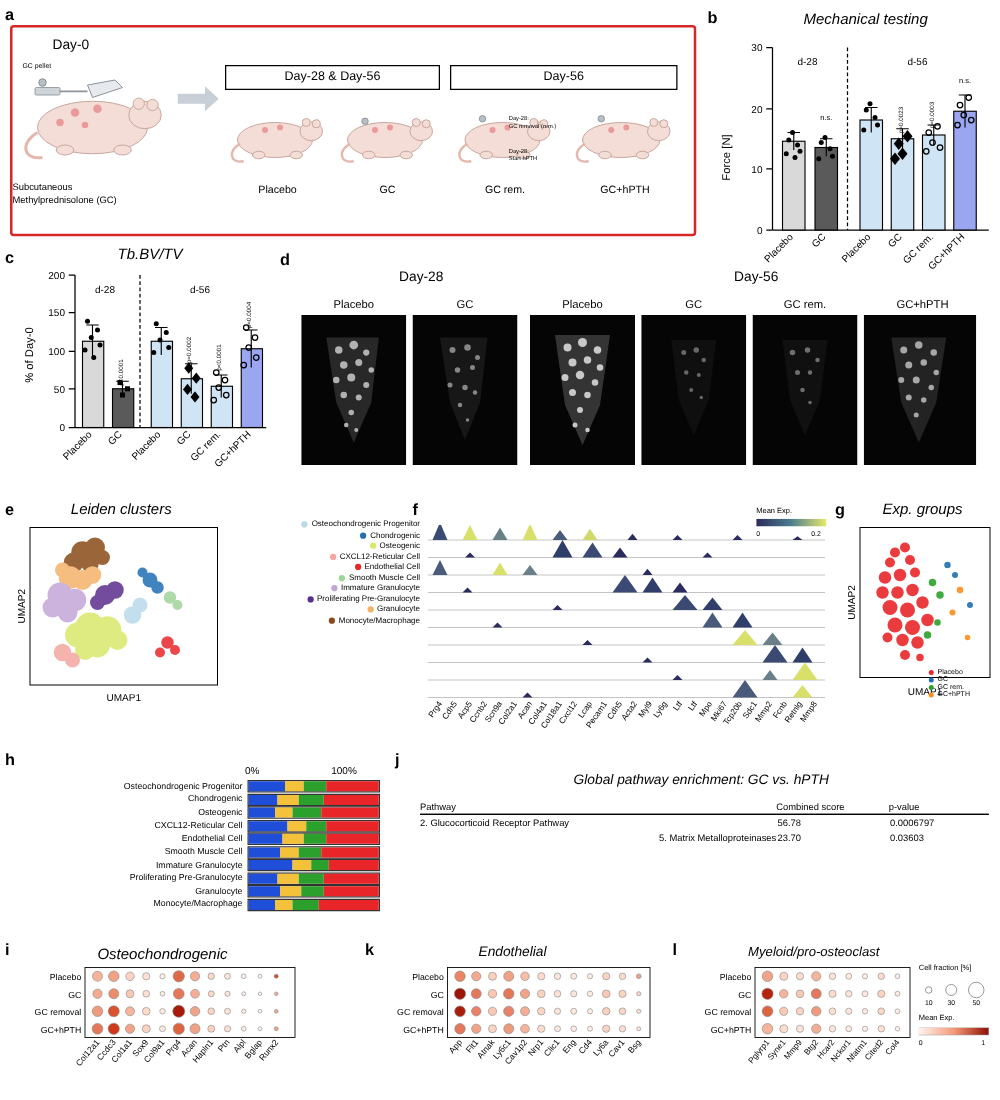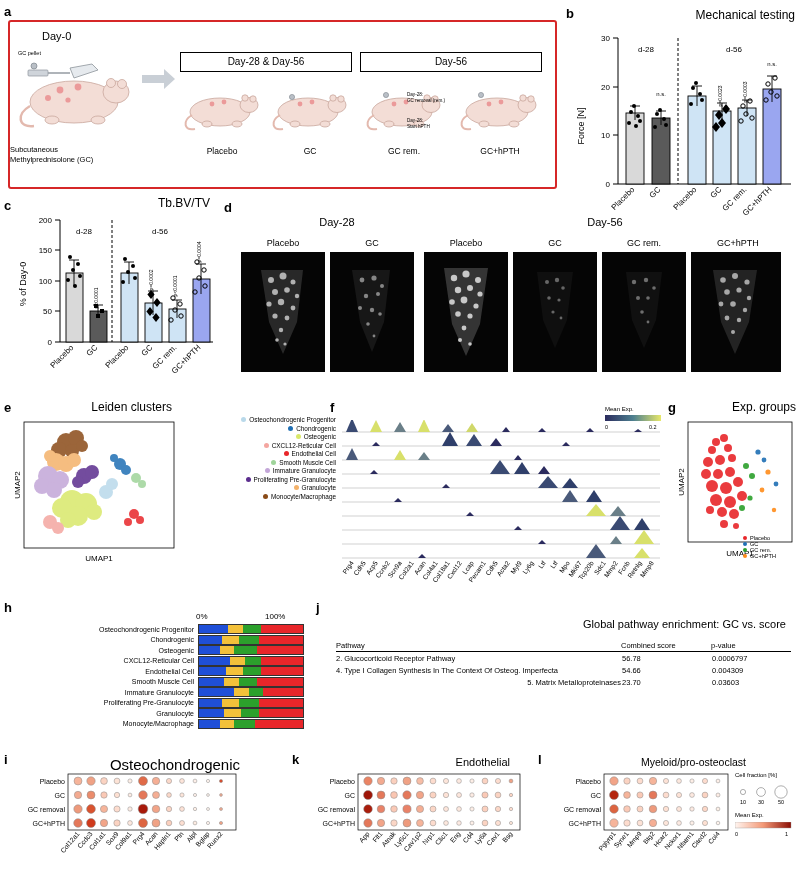--- a/index.html
+++ b/index.html
@@ -1,19 +1,19 @@
 <!DOCTYPE html>
 <html><head>
 <meta charset="utf-8">
 <style>
   html,body{margin:0;padding:0;}
   body{width:800px;height:880px;background:#ffffff;font-family:"Liberation Sans",sans-serif;color:#000;position:relative;overflow:hidden;}
   .panel-letter{font-weight:bold;font-size:13px;position:absolute;}
   .abs{position:absolute;}
-  .ttl{font-size:12px;text-align:right;}
+  .ttl{font-size:12px;text-align:center;font-style:italic;}
   .tiny{font-size:5px;}
   svg{display:block;}
   .axis-line{stroke:#000;stroke-width:1;fill:none;}
   .dashed{stroke:#000;stroke-width:1;stroke-dasharray:3 2;fill:none;}
   .mouse-box{position:absolute;border:2px solid #d62728;border-radius:3px;}
   table{border-collapse:collapse;}
 </style>
 </head>
 <body>
 
@@ -806,53 +806,48 @@
       <div style="width:104px;height:8px;display:flex;border:0.5px solid #333;">
         <span style="width:20%;background:#1f4fd8;"></span>
         <span style="width:14%;background:#f3c13a;"></span>
         <span style="width:20%;background:#2ca02c;"></span>
         <span style="width:46%;background:#e8262a;"></span>
       </div>
     </div>
 </div>
 
 <div class="panel-letter" style="left:316px;top:600px;">j</div>
-<div class="abs ttl" style="left:336px;top:618px;width:450px;font-size:11px;">Global pathway enrichment: GC vs. score</div>
+<div class="abs ttl" style="left:336px;top:618px;width:450px;font-size:11px;">Global pathway enrichment: GC vs. hPTH</div>
 
 <div class="abs" style="left:336px;top:640px;width:455px;">
   <table style="width:455px;font-size:7.5px;">
     <thead>
       <tr>
         <th style="text-align:left;font-weight:normal;border-bottom:1px solid #000;padding:1px 0;">Pathway</th>
         <th style="text-align:left;font-weight:normal;border-bottom:1px solid #000;padding:1px 0;width:90px;">Combined score</th>
         <th style="text-align:left;font-weight:normal;border-bottom:1px solid #000;padding:1px 0;width:80px;">p-value</th>
       </tr>
     </thead>
     <tbody>
       <tr>
         <td style="padding:1.5px 0;margin-top:28px;">2. Glucocorticoid Receptor Pathway</td>
         <td>56.78</td>
         <td>0.0006797</td>
       </tr>
       <tr>
-        <td style="padding:1.5px 0;">4. Type I Collagen Synthesis In The Context Of Osteog. Imperfecta</td>
-        <td>54.66</td>
-        <td>0.004309</td>
-      </tr>
-      <tr>
         <td style="padding:1.5px 0;text-align:right;">5. Matrix Metalloproteinases</td>
         <td>23.70</td>
         <td>0.03603</td>
       </tr>
     </tbody>
   </table>
 </div>
 
 <div class="panel-letter" style="left:4px;top:752px;">i</div>
-<div class="abs ttl" style="left:20px;top:756px;width:220px;font-size:15px;">Osteochondrogenic</div>
+<div class="abs ttl" style="left:20px;top:756px;width:220px;font-size:12px;">Osteochondrogenic</div>
 
 <svg class="abs" style="left:14px;top:772px;" width="228" height="108">
   <rect x="54" y="2" width="168" height="56" fill="#fff" stroke="#000" stroke-width="0.7"></rect>
   <g font-size="7" font-family="Liberation Sans" text-anchor="end">
     <text x="51" y="12">Placebo</text>
       <text x="51" y="26">GC</text>
     <text x="51" y="40">GC removal</text>
       <text x="51" y="54">GC+hPTH</text>
   </g>
   <g stroke="#8a8a8a" stroke-width="0.5">

